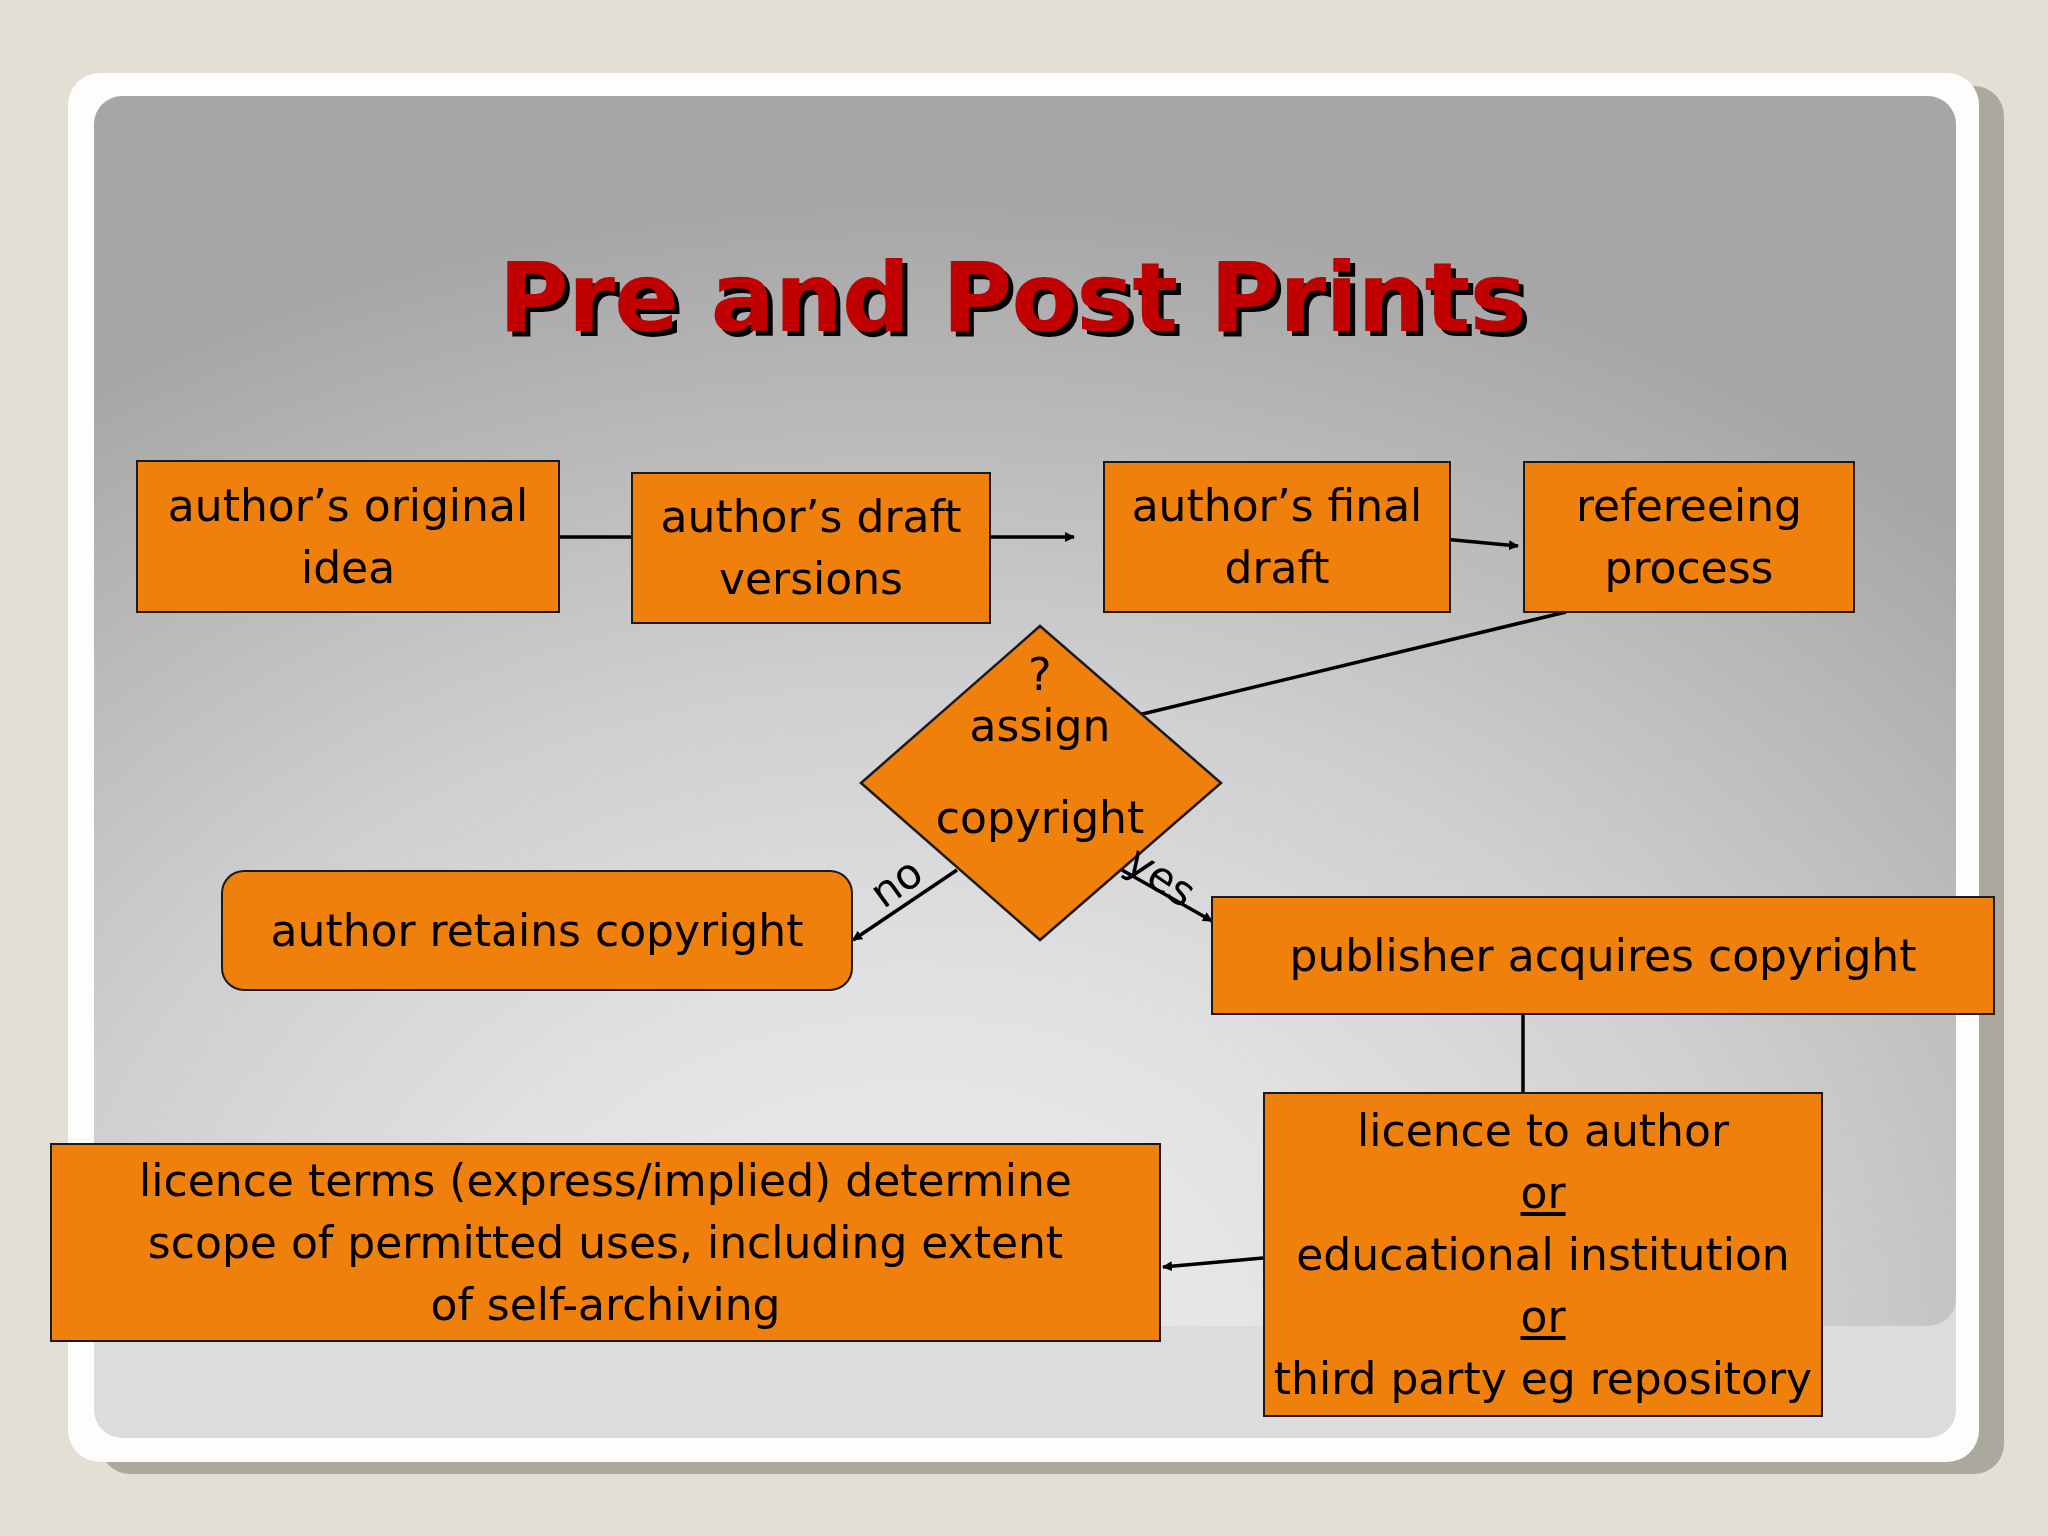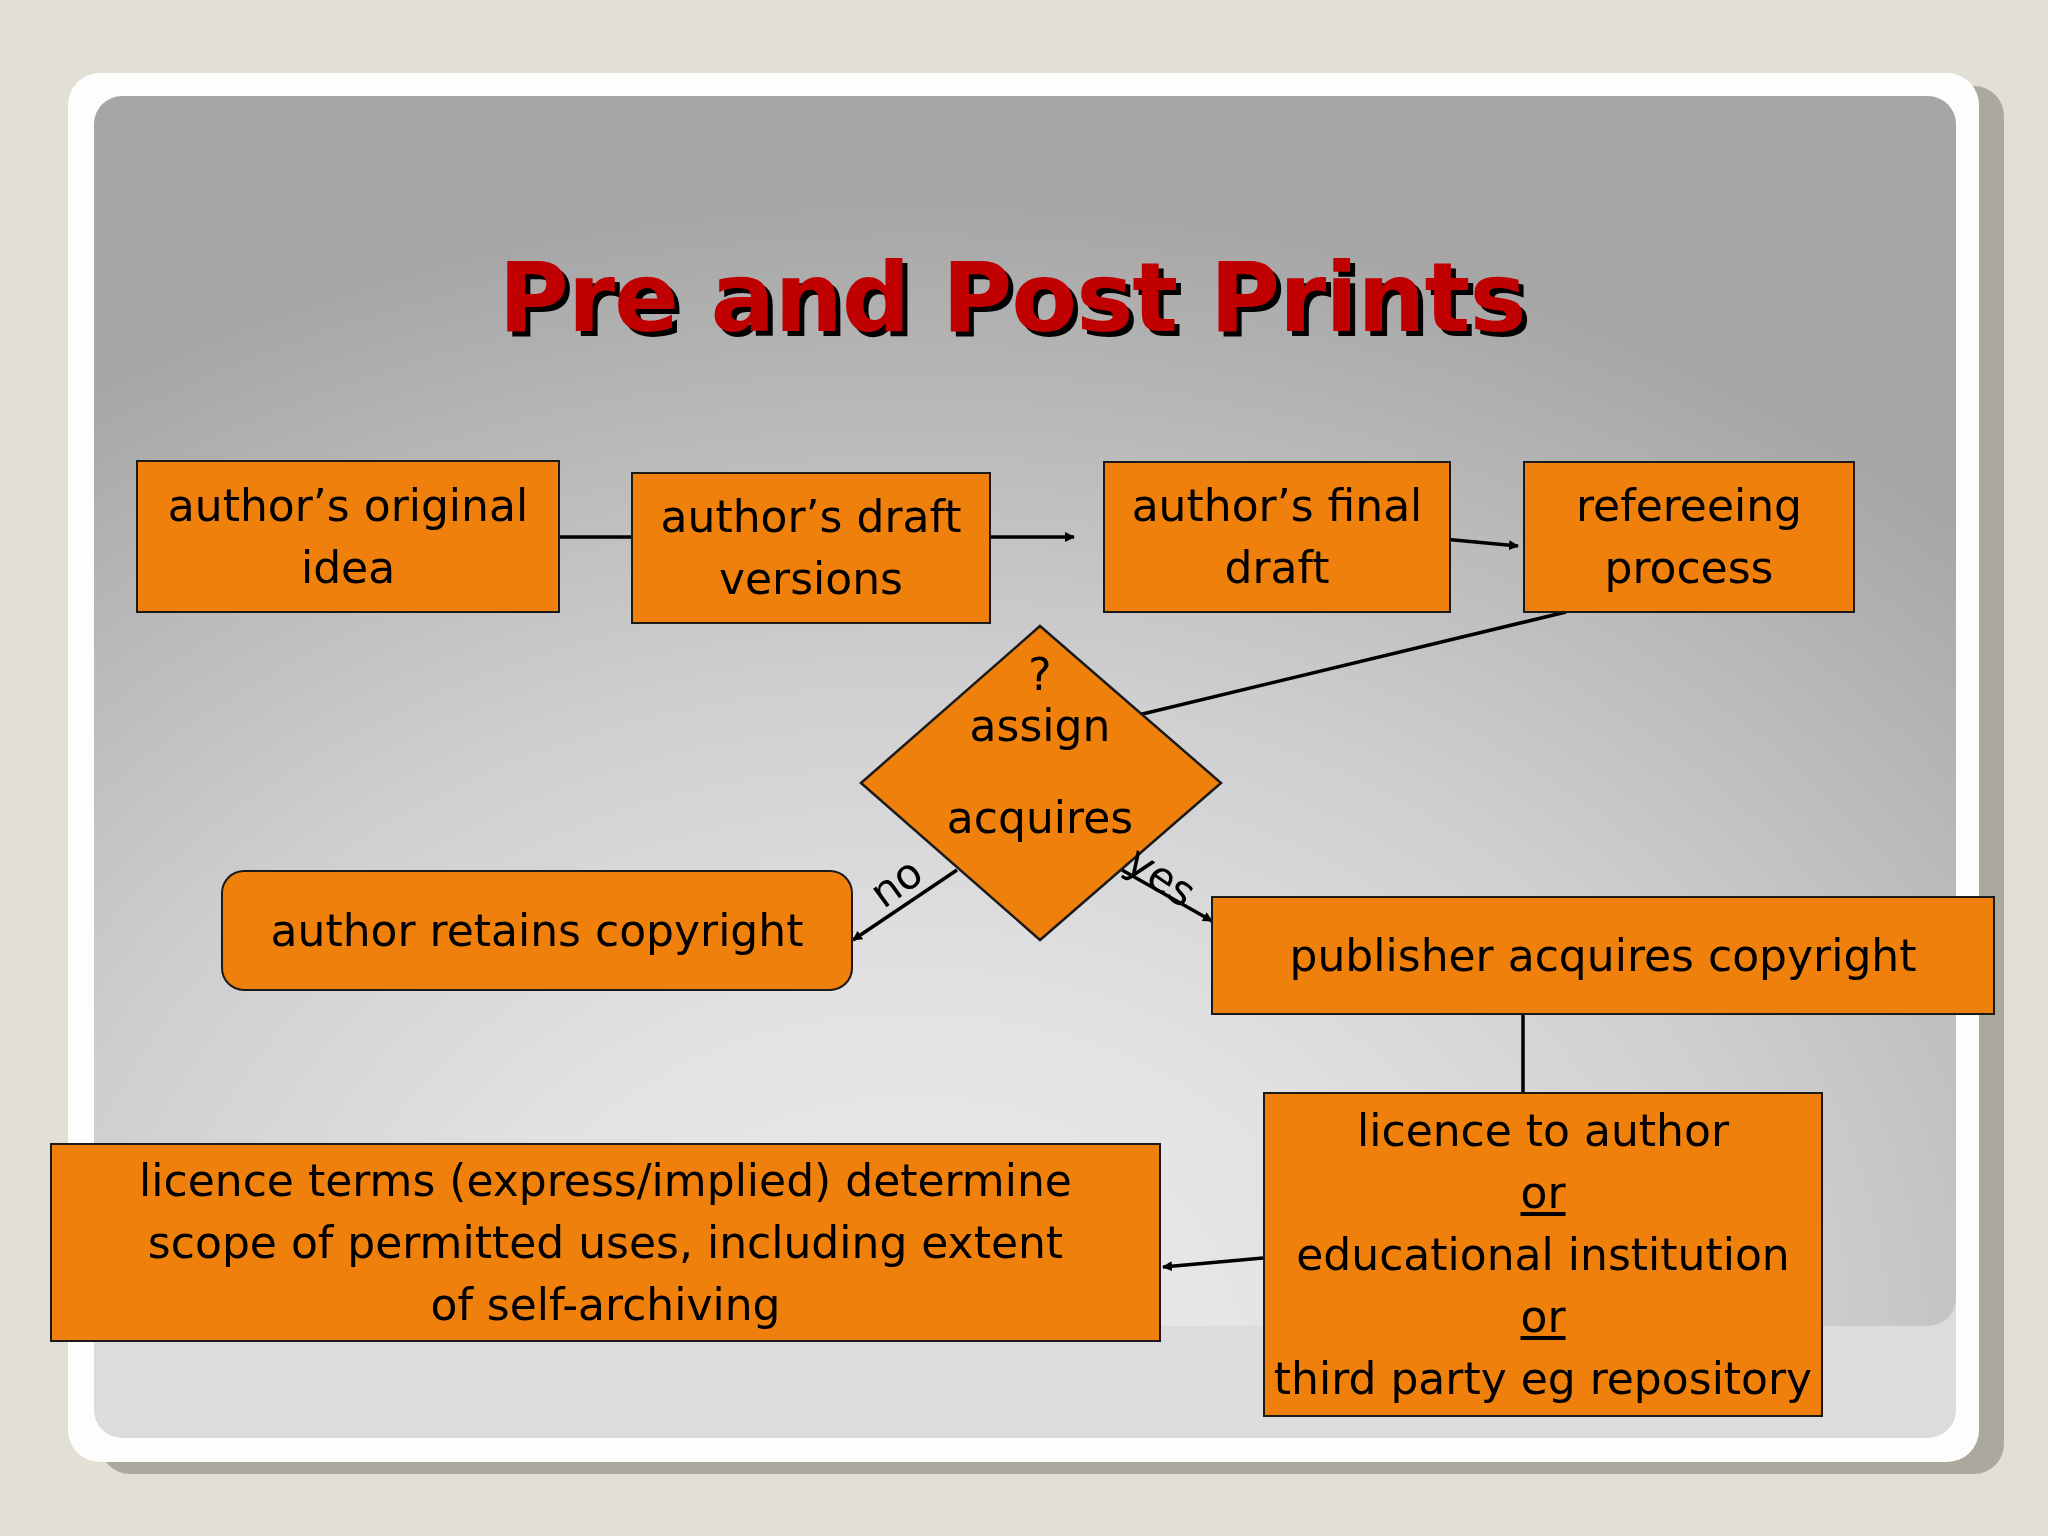--- a/index.html
+++ b/index.html
@@ -89,21 +89,21 @@
   <span>author’s final</span>
   <span>draft</span>
 </div>
 <div class="box" style="left:1523px;top:461px;width:332px;height:152px;">
   <span>refereeing</span>
   <span>process</span>
 </div>
 
 <div class="dtext" style="left:990px;top:650px;width:100px;line-height:50px;">?</div>
 <div class="dtext" style="left:900px;top:698px;width:280px;line-height:56px;">assign</div>
-<div class="dtext" style="left:880px;top:790px;width:320px;line-height:56px;">acquires</div>
+<div class="dtext" style="left:880px;top:790px;width:320px;line-height:56px;">copyright</div>
 <div class="lbl" style="left:870px;top:858px;transform:rotate(-36deg);">no</div>
 <div class="lbl" style="left:1125px;top:852px;transform:rotate(34deg);">yes</div>
 
 <div class="box" style="left:221px;top:870px;width:632px;height:121px;border-radius:23px;">
   <span>author retains copyright</span>
 </div>
 <div class="box" style="left:1211px;top:888px;width:784px;height:119px;margin-top:8px;">
   <span>publisher acquires copyright</span>
 </div>
 

